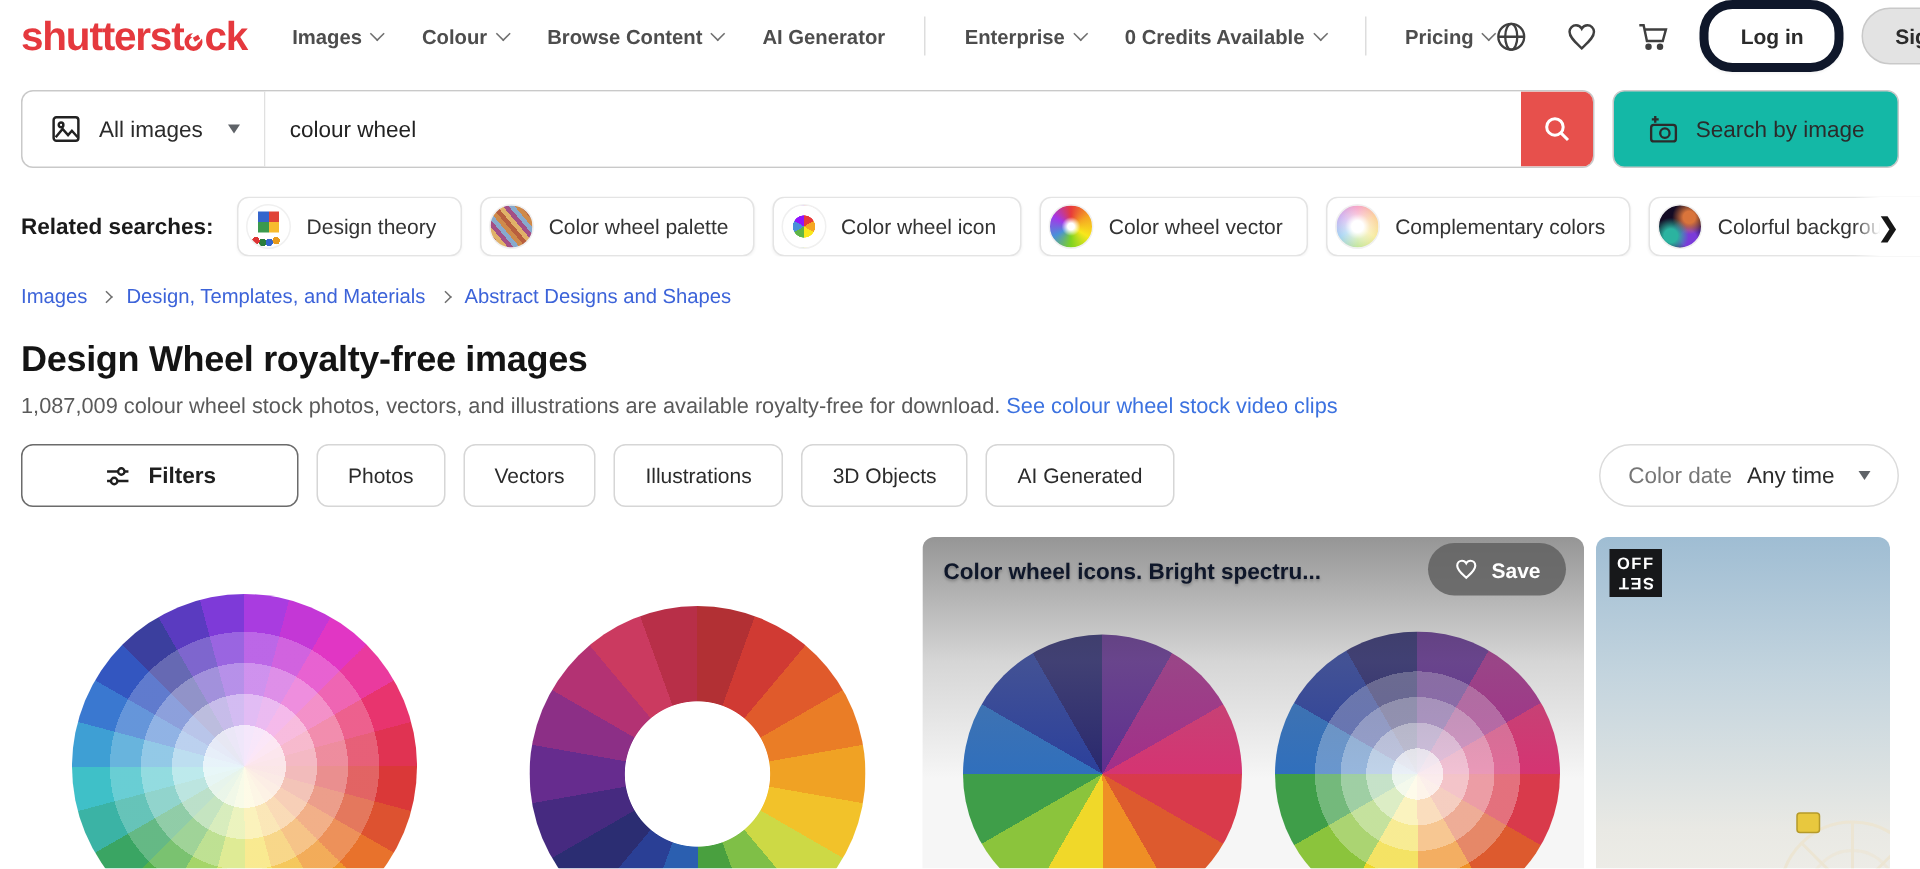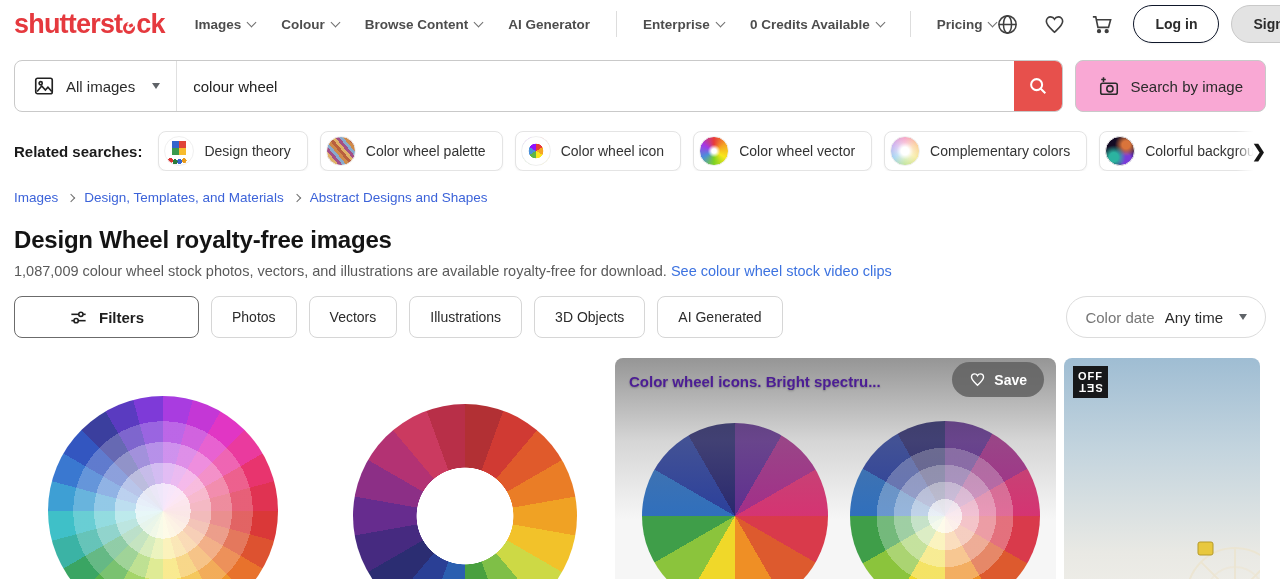--- a/index.html
+++ b/index.html
@@ -14,32 +14,32 @@
   .logo-o::after { content:""; position:absolute; right:-3px; top:-4px; width:7px; height:6px; background:#fff; transform:rotate(38deg); }
   .logo-o::before { content:""; position:absolute; right:-1px; top:-1px; width:4px; height:3px; background:#e5393e; transform:rotate(-28deg); z-index:1; }
   .navitems { display:flex; align-items:center; gap:26px; margin-left:30px; font-size:13.5px; font-weight:700; color:#4d4d4d; }
   .navitem { display:flex; align-items:center; gap:7px; cursor:pointer; white-space:nowrap; }
   .chev { width:7px; height:7px; border-right:1.6px solid #6f6f6f; border-bottom:1.6px solid #6f6f6f; transform:rotate(45deg); margin-top:-4px; }
   .navdivider { width:1px; height:26px; background:#ddd; }
   .nav-icons { display:flex; align-items:center; gap:24px; margin-left:auto; }
   .iconbtn { display:flex; align-items:center; cursor:pointer; color:#3f3f3f; }
   .auth { display:flex; align-items:center; gap:12px; margin-left:20px; }
   .pill { font-size:14px; font-weight:700; color:#2b2b2b; border-radius:22px; padding:10px 21px; cursor:pointer; white-space:nowrap; }
-  .pill.login { background:#fff; border:1px solid #0f172a; box-shadow:0 1px 2px rgba(0,0,0,.05); }
+  .pill.login { background:#fff; border:6px solid #0f172a; box-shadow:0 1px 2px rgba(0,0,0,.05); }
   .pill.signup { background:#e3e3e3; border:1px solid #c9c9c9; }
 
   
   .searchrow { display:flex; gap:12px; margin:12px 14px 0; height:52px; }
   .searchbox { flex:1; display:flex; align-items:stretch; border:1px solid #c9c9c9; border-radius:8px; overflow:hidden; background:#fff; }
   .scope { display:flex; align-items:center; gap:11px; padding:0 16px 0 18px; border-right:1px solid #e0e0e0; cursor:pointer; }
   .scope-label { font-size:15px; color:#2b2b2b; }
   .tri-down { width:0; height:0; border-left:4.5px solid transparent; border-right:4.5px solid transparent; border-top:6px solid #5f6368; margin-left:6px; }
   .query { flex:1; border:none; outline:none; font-size:15px; color:#222; padding:0 16px; font-family:"Liberation Sans", sans-serif; }
   .searchbtn { width:48px; background:#e7504c; display:flex; align-items:center; justify-content:center; cursor:pointer; border:none; }
-  .byimage { display:flex; align-items:center; justify-content:center; gap:10px; padding:0 22px; border:1px solid #c9c9c9; border-radius:8px; background:#f9a8d4; font-size:15px; color:#2b2b2b; cursor:pointer; white-space:nowrap; }
+  .byimage { display:flex; align-items:center; justify-content:center; gap:10px; padding:0 22px; border:1px solid #c9c9c9; border-radius:8px; background:#14b8a6; font-size:15px; color:#2b2b2b; cursor:pointer; white-space:nowrap; }
 
   
   .related-row { position:relative; display:flex; align-items:center; gap:12px; margin:19px 0 0 14px; width:1266px; height:40px; overflow:hidden; white-space:nowrap; }
   .related-label { font-size:15px; font-weight:700; color:#1a1a1a; margin-right:4px; flex:none; }
   .chip { display:inline-flex; align-items:center; gap:10px; height:40px; padding:0 16px 0 5px; border:1px solid #e4e4e4; border-radius:8px; background:#fff; box-shadow:0 1px 2px rgba(0,0,0,.05); font-size:14px; color:#333; cursor:pointer; flex:none; }
   .thumb { width:30px; height:30px; border-radius:50%; flex:none; background-color:#fff; background-repeat:no-repeat; border:1px solid #f0f0f0; }
   .thumb-0 { background-image:
       radial-gradient(circle 2.5px at 20% 84%, #d33 98%, transparent),
       radial-gradient(circle 2.5px at 36% 88%, #2a7d3c 98%, transparent),
       radial-gradient(circle 2.5px at 52% 88%, #3465cc 98%, transparent),
@@ -99,21 +99,21 @@
       conic-gradient(#b23034 0 20deg,#d03a33 20deg 40deg,#e05a2b 40deg 60deg,#ea7d26 60deg 80deg,#f0a224 80deg 100deg,#f2c22a 100deg 120deg,#cdd945 120deg 140deg,#7fbf47 140deg 160deg,#49a03f 160deg 180deg,#2b5fb0 180deg 200deg,#2a3f95 200deg 220deg,#2b2d72 220deg 240deg,#462a80 240deg 260deg,#662c8e 260deg 280deg,#8c2f86 280deg 300deg,#b33273 300deg 320deg,#cb3a60 320deg 340deg,#b82f48 340deg 360deg); }
   .wheel12 { background-image:
       conic-gradient(#5f2d90 0 30deg,#a32d89 30deg 60deg,#d63372 60deg 90deg,#d93a4b 90deg 120deg,#dd5a2e 120deg 150deg,#ef8f25 150deg 180deg,#f0d829 180deg 210deg,#8bc43c 210deg 240deg,#3f9e49 240deg 270deg,#2f6fbd 270deg 300deg,#2a3f9c 300deg 330deg,#28276e 330deg 360deg); }
   .wheel12a { left:27px; top:65px; width:186px; height:186px; }
   .wheel12b { left:235px; top:63px; width:190px; height:190px;
     background-image:
       radial-gradient(circle closest-side, rgba(255,255,255,.9) 0 18%, rgba(255,255,255,.7) 18% 36%, rgba(255,255,255,.5) 36% 54%, rgba(255,255,255,.28) 54% 72%, rgba(255,255,255,0) 72%),
       conic-gradient(#5f2d90 0 30deg,#a32d89 30deg 60deg,#d63372 60deg 90deg,#d93a4b 90deg 120deg,#dd5a2e 120deg 150deg,#ef8f25 150deg 180deg,#f0d829 180deg 210deg,#8bc43c 210deg 240deg,#3f9e49 240deg 270deg,#2f6fbd 270deg 300deg,#2a3f9c 300deg 330deg,#28276e 330deg 360deg); }
 
   .hover-overlay { position:absolute; inset:0; background:linear-gradient(180deg, rgba(70,70,70,.55) 0%, rgba(130,130,130,.28) 32%, rgba(255,255,255,0) 62%); z-index:2; }
-  .hover-title { position:absolute; left:14px; top:15px; z-index:3; color:#4c1d95; font-size:15px; font-weight:700; text-shadow:0 1px 2px rgba(0,0,0,.25); }
+  .hover-title { position:absolute; left:14px; top:15px; z-index:3; color:#0f172a; font-size:15px; font-weight:700; text-shadow:0 1px 2px rgba(0,0,0,.25); }
   .savebtn { position:absolute; right:12px; top:4px; z-index:3; display:flex; align-items:center; gap:8px; background:rgba(96,96,96,.85); border:none; border-radius:19px; padding:9px 17px; color:#fff; font-size:14px; font-weight:700; cursor:pointer; font-family:"Liberation Sans", sans-serif; }
 
   .offset-badge { position:absolute; left:9px; top:8px; z-index:3; background:#17181a; color:#fff; font-weight:700; font-size:11px; line-height:1.1; padding:4px 5px; letter-spacing:1px; text-align:center; }
   .offset-badge .flip { transform:rotate(180deg); }
   .ferris { position:absolute; right:-30px; bottom:-38px; z-index:1; }
 </style>
 </head>
 <body>
 
 <div class="page">

